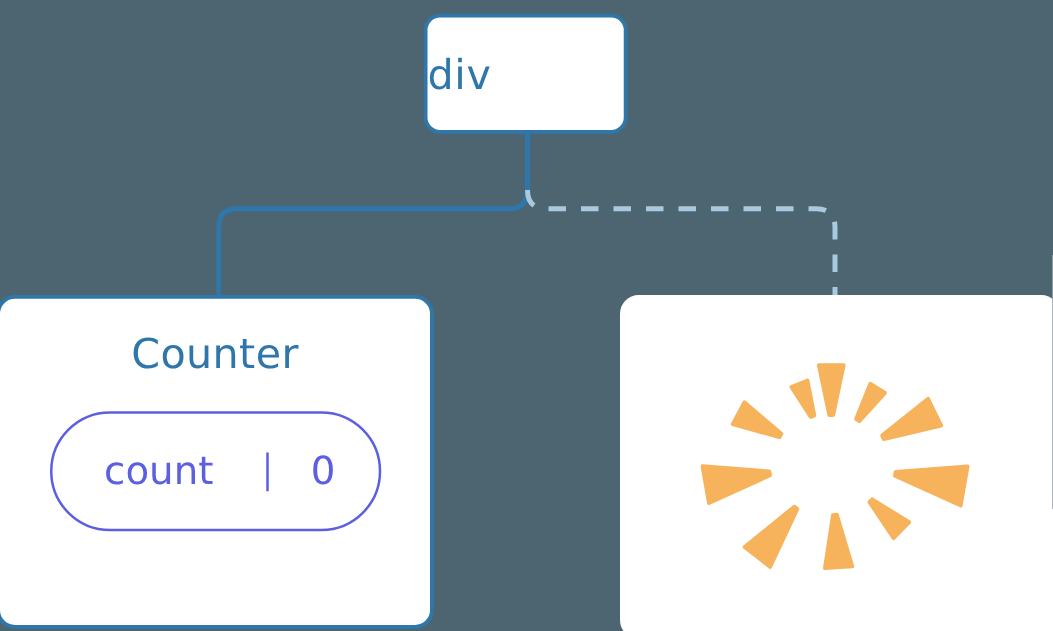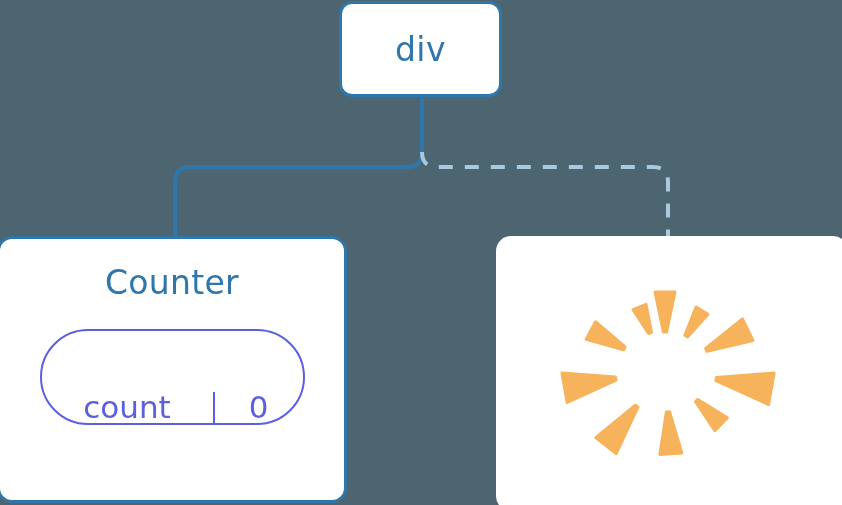--- a/index.html
+++ b/index.html
@@ -26,30 +26,29 @@
     top: 0;
     width: 842px;
     height: 505px;
     pointer-events: none;
   }
 
   
   .node-root {
     position: absolute;
     left: 339px;
-    top: 1px;
+    top: 11px;
     width: 163px;
     height: 96px;
     background: #ffffff;
     border: 3px solid #2f77aa;
     border-radius: 13px;
     box-sizing: border-box;
     display: flex;
     align-items: center;
-    justify-content: center;
     z-index: 4;
   }
   .node-root-label {
     font-size: 33px;
     color: #2f77aa;
     letter-spacing: 0.5px;
     line-height: 1;
   }
 
   
@@ -78,21 +77,21 @@
 
   
   .state-pill {
     margin-top: 30px;
     width: 265px;
     height: 96px;
     border: 2px solid #5b5fe0;
     border-radius: 48px;
     box-sizing: border-box;
     display: flex;
-    align-items: flex-end;
+    align-items: center;
     background: #ffffff;
   }
   .state-pill-key {
     flex: 0 0 173px;
     display: flex;
     align-items: center;
     justify-content: center;
     border-right: 2px solid #5b5fe0;
     box-sizing: border-box;
   }

